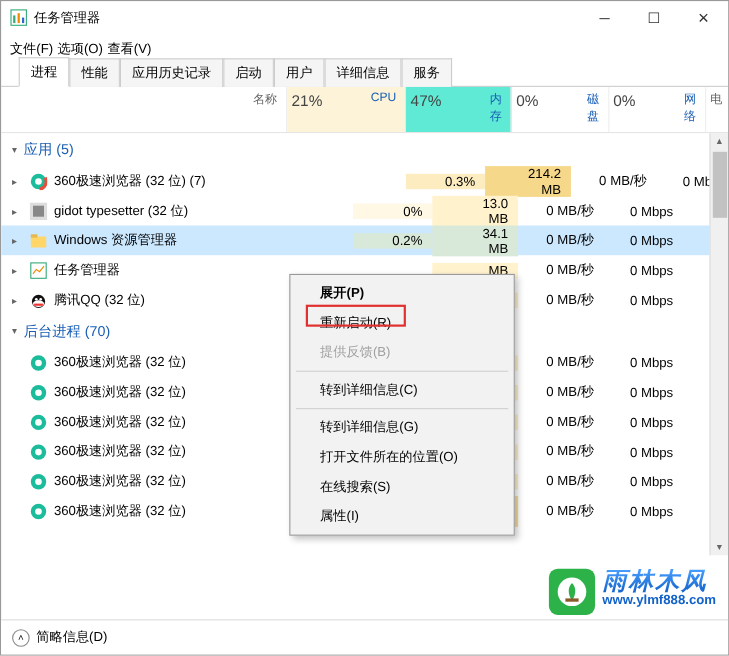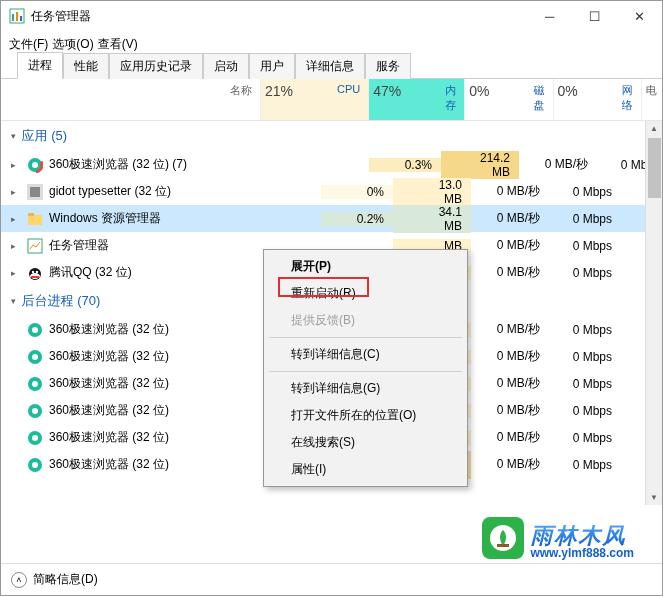--- a/index.html
+++ b/index.html
@@ -41,21 +41,21 @@
 .scrollbar { position: absolute; right: 0; top: 0; width: 17px; height: 100%; background: #f0f0f0; border-left: 1px solid #ddd; }
 .scrollbar .thumb { position: absolute; left: 2px; width: 13px; background: #c2c2c2; border-radius: 0; }
 .ctxmenu { position: absolute; left: 262px; top: 248px; width: 205px; background: #f2f2f2; border: 1px solid #999; box-shadow: 3px 3px 6px rgba(0,0,0,0.25); padding: 3px; z-index: 10; }
 .ctxmenu .item { padding: 5px 20px 5px 24px; font-size: 12px; display: flex; justify-content: space-between; align-items: center; }
 .ctxmenu .item.disabled { color: #a0a0a0; }
 .ctxmenu .item .arrow { font-size: 9px; color: #555; }
 .ctxmenu .sep { height: 1px; background: #d0d0d0; margin: 3px 2px; }
 .redbox { position: absolute; left: 277px; top: 276px; width: 91px; height: 20px; border: 2px solid #e03030; z-index: 11; pointer-events: none; }
 .statusbar { height: 32px; border-top: 1px solid #ddd; display: flex; align-items: center; padding: 0 10px; gap: 6px; font-size: 12px; position: absolute; bottom: 0; left: 0; right: 0; background: #fff; }
 .statusbar .circ { width: 16px; height: 16px; border: 1px solid #888; border-radius: 50%; display: flex; align-items: center; justify-content: center; font-size: 9px; }
-.watermark { position: absolute; right: 28px; bottom: 36px; z-index: 20; display: flex; align-items: flex-end; gap: 6px; }
+.watermark { position: absolute; right: 11px; bottom: 36px; z-index: 20; display: flex; align-items: flex-start; gap: 6px; }
 .wm-badge { width: 42px; height: 42px; border-radius: 8px; background: #2db24a; display: flex; align-items: center; justify-content: center; }
 .wm-text { display: flex; flex-direction: column; line-height: 1; }
 .wm-text .cn { font-size: 22px; font-weight: bold; font-style: italic; background: linear-gradient(#4aa0ff,#1262c9); -webkit-background-clip: text; color: transparent; letter-spacing: 2px; }
 .wm-text .url { font-size: 12px; font-weight: bold; color: #1262c9; }
 .row .mem.dark { background: #f5d88a; }
 .row .cpu.dark { background: #fcecc0; }
 </style>
 </head>
 <body>
 

